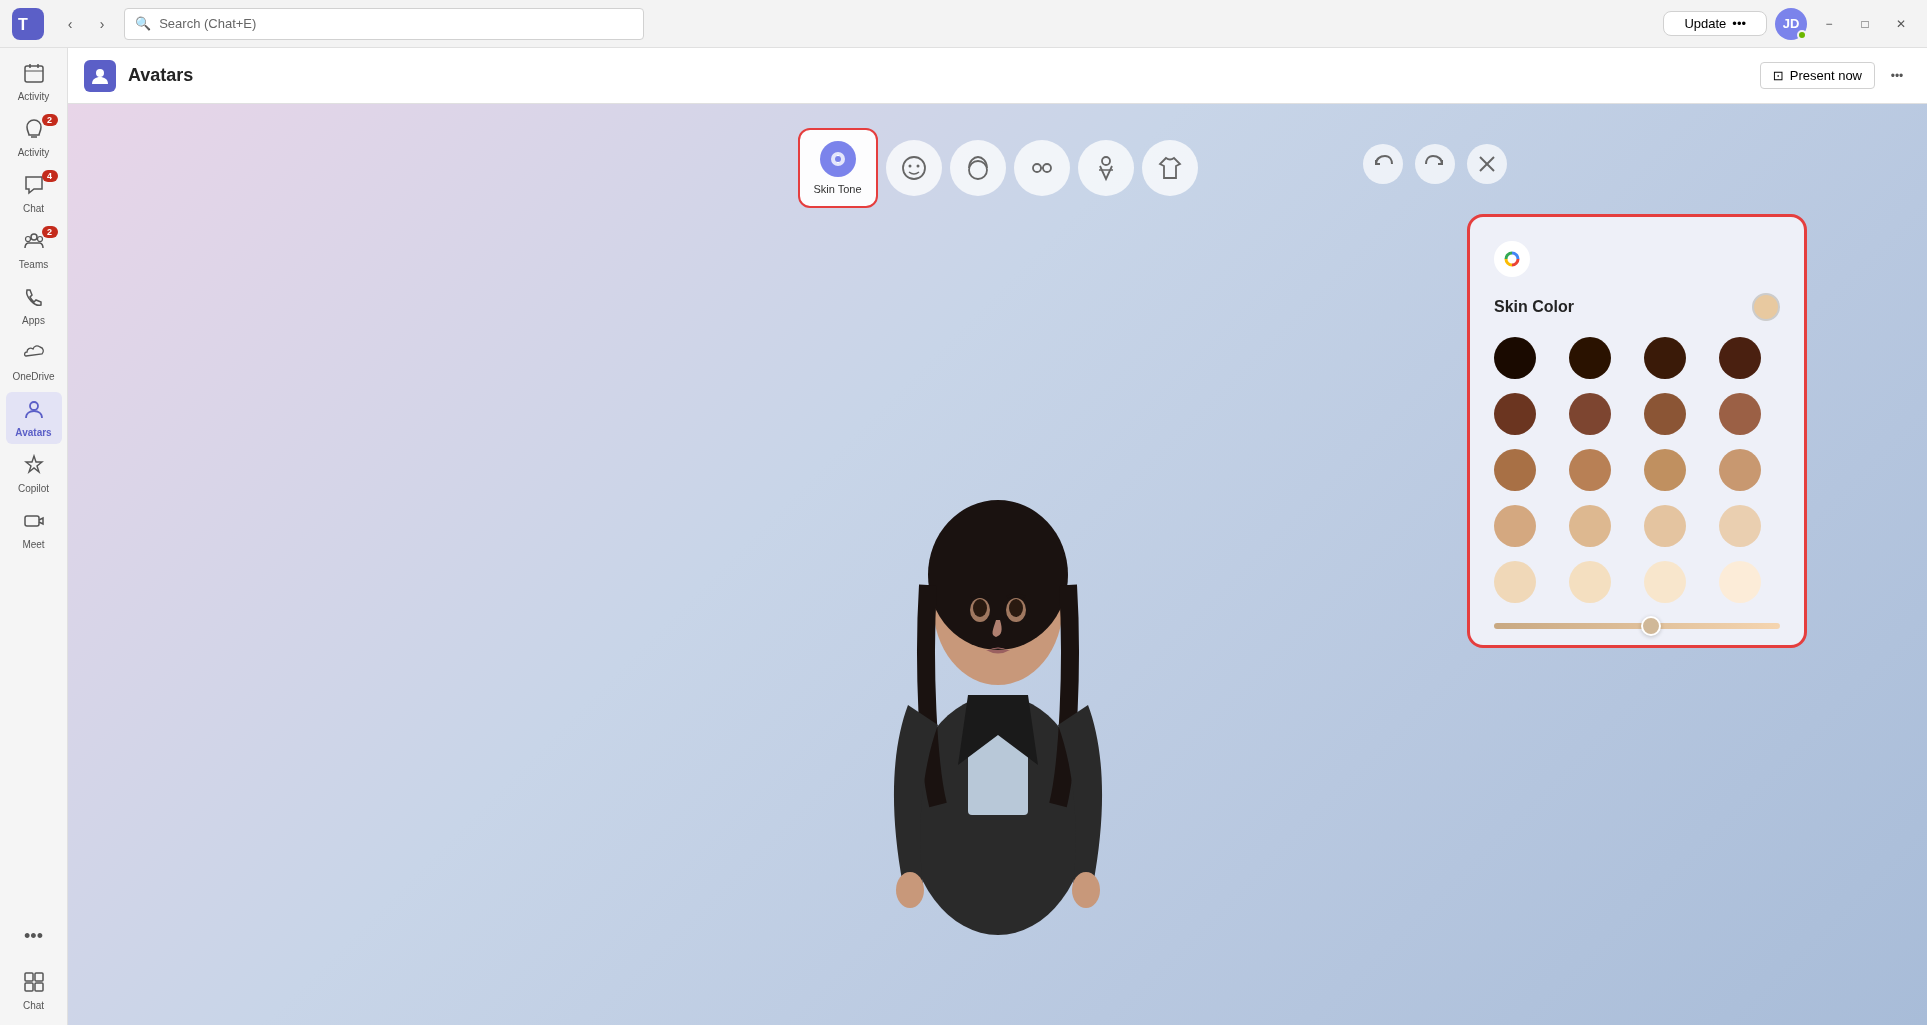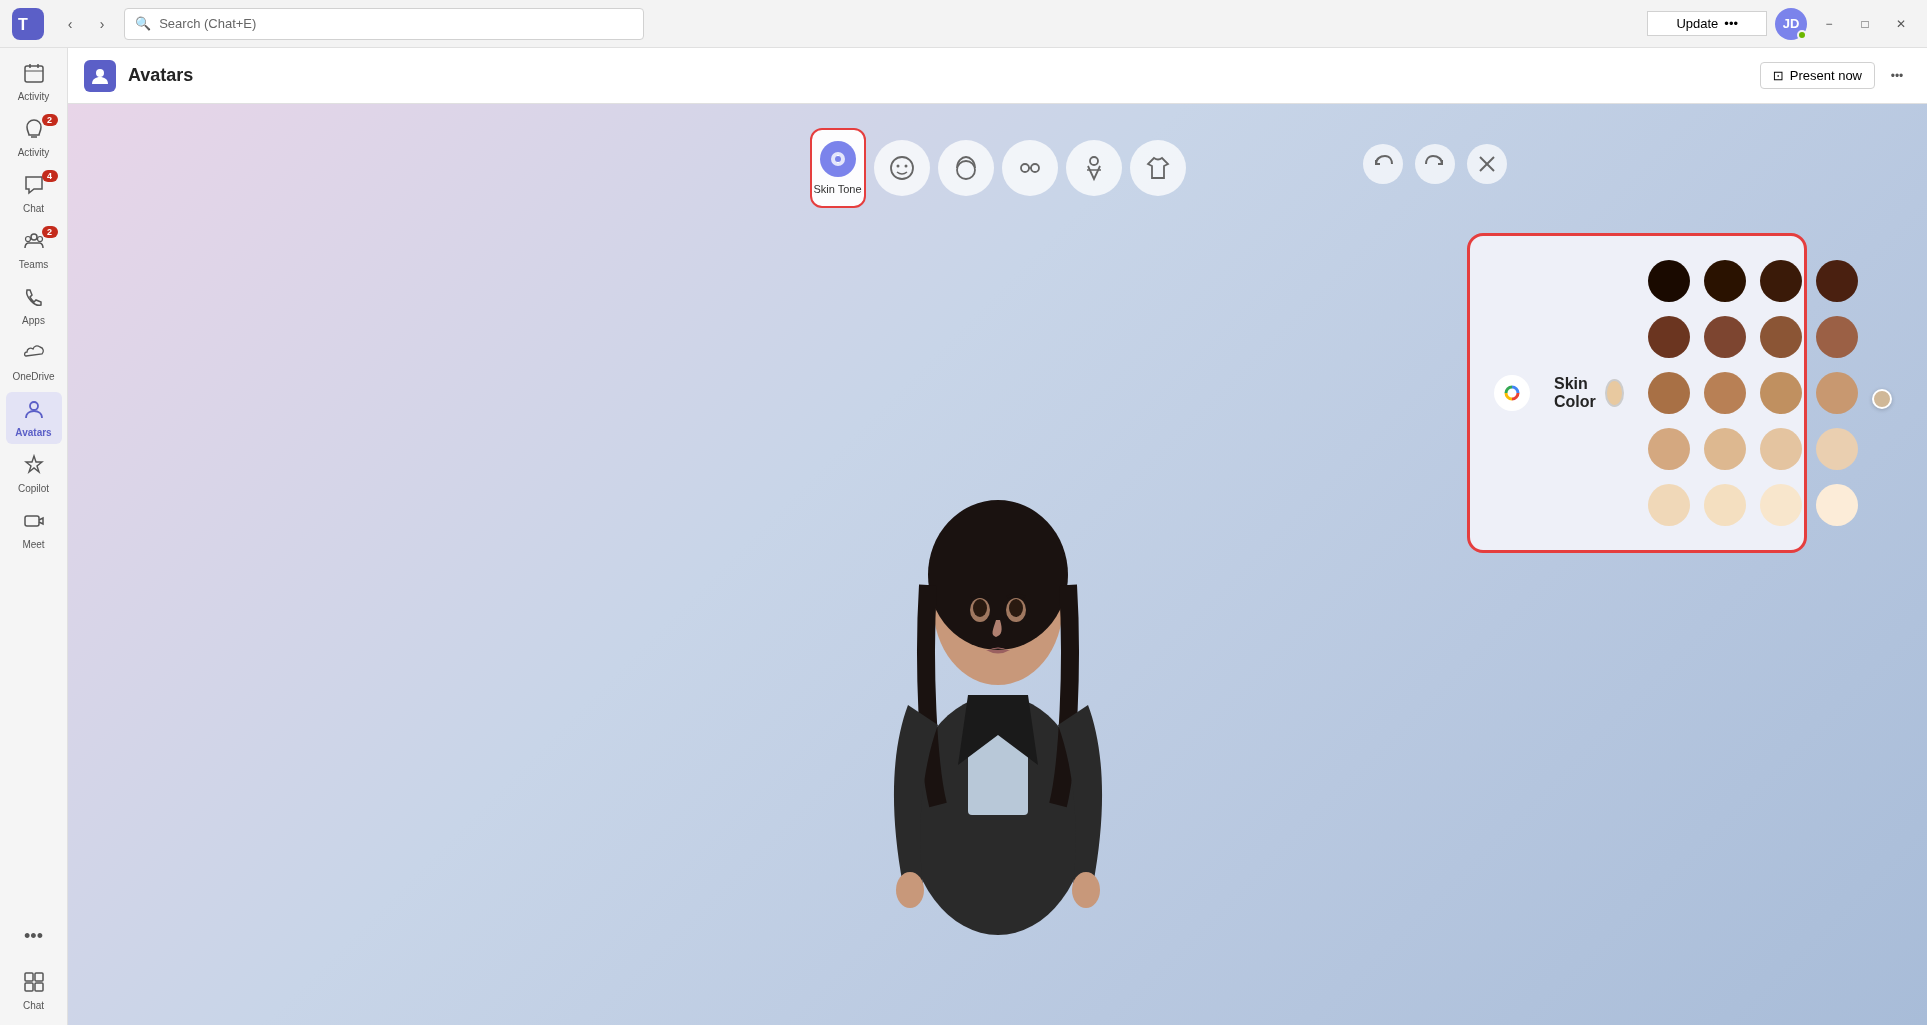--- a/index.html
+++ b/index.html
@@ -41,22 +41,22 @@
       gap: 8px;
       color: #666; font-size: 13px;
     }
     #titlebar .right-controls {
       margin-left: auto;
       display: flex; align-items: center; gap: 8px;
     }
     .update-btn {
       background: #fff;
       border: 1px solid #d1d1d1;
-      border-radius: 0;
-      padding: 4px 28px;
+      border-radius: 8px;
+      padding: 4px 20px;
       font-size: 13px;
       cursor: pointer;
       display: flex; align-items: center; gap: 6px;
     }
     .avatar-pic {
       width: 32px; height: 32px; border-radius: 50%;
       background: #7b83eb;
       display: flex; align-items: center; justify-content: center;
       color: white; font-size: 13px; font-weight: bold;
       position: relative;
@@ -154,21 +154,21 @@
     #toolbar {
       position: absolute;
       top: 24px;
       left: 50%;
       transform: translateX(-50%);
       display: flex;
       gap: 8px;
       align-items: center;
     }
     .toolbar-item {
-      width: 56px; height: 80px;
+      width: 80px; height: 80px;
       background: rgba(255,255,255,0.85);
       border-radius: 12px;
       display: flex; flex-direction: column; align-items: center; justify-content: center;
       cursor: pointer; gap: 6px;
       border: 2px solid transparent;
     }
     .toolbar-item.selected {
       border: 2.5px solid #e53e3e;
       background: rgba(255,255,255,0.95);
     }
@@ -232,21 +232,21 @@
     
     #skin-panel {
       position: absolute;
       top: 110px;
       right: 120px;
       width: 340px;
       background: #eef0f8;
       border-radius: 16px;
       border: 3px solid #e53e3e;
       padding: 24px 24px 16px;
-      display: flex; flex-direction: row; gap: 24px; margin-top: 19px;
+      display: flex; flex-direction: column; gap: 8px;
     }
     .skin-panel-header {
       display: flex; align-items: center; gap: 10px;
       margin-bottom: 8px;
     }
     .google-icon {
       width: 36px; height: 36px;
       border-radius: 50%;
       background: white;
       display: flex; align-items: center; justify-content: center;

